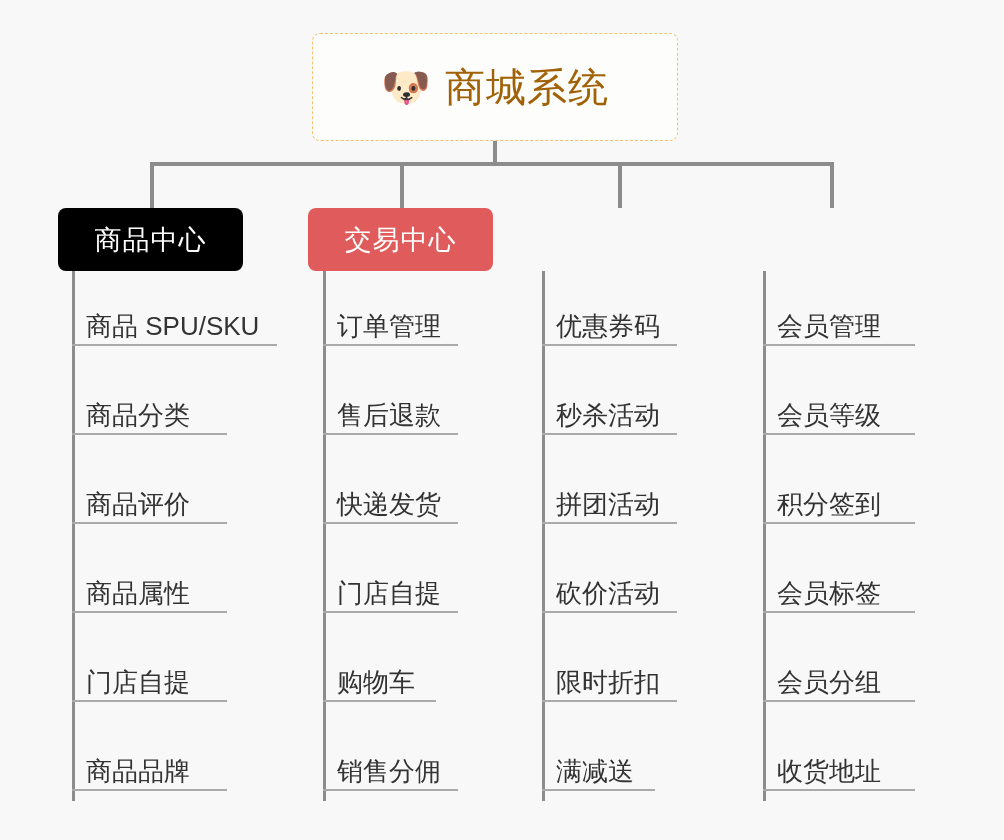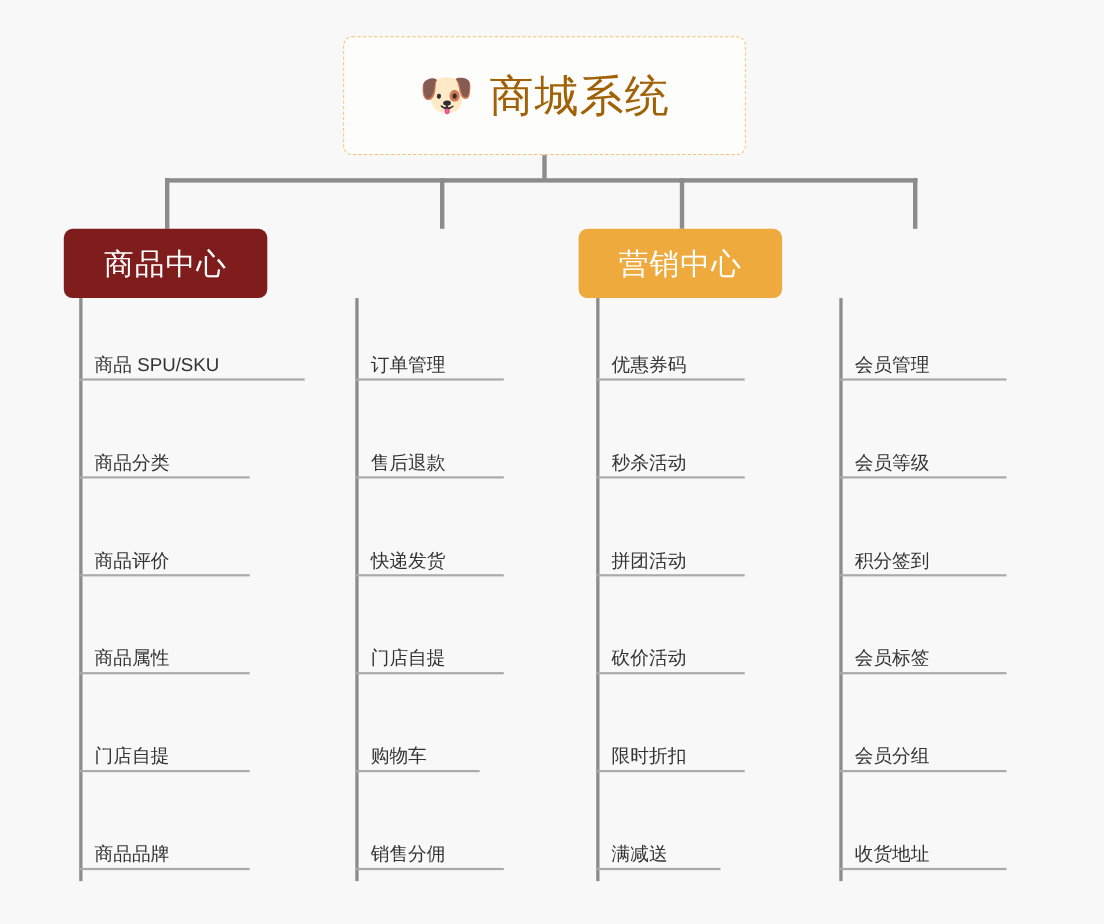--- a/index.html
+++ b/index.html
@@ -79,21 +79,21 @@
     position: absolute;
     height: 46px;
     display: flex;
     align-items: flex-end;
     justify-content: flex-start;
     box-sizing: border-box;
     border-bottom: 2px solid #aaaaaa;
     padding: 0 14px 2px 14px;
   }
   .sub-item-label {
-    font-size: 17px;
+    font-size: 26px;
     color: #333333;
     white-space: nowrap;
     line-height: 1.25;
   }
 </style>
 </head>
 <body>
 
 <div id="mindmap">
 
@@ -104,21 +104,21 @@
 
   <div class="line v-line" style="left:493px; top:141px; width:4px; height:24px;"></div>
 
   <div class="line h-line" style="left:150px; top:162px; width:684px; height:4px;"></div>
 
   <div class="line v-line" style="left:150px; top:162px; width:4px; height:46px;"></div>
   <div class="line v-line" style="left:400px; top:162px; width:4px; height:46px;"></div>
   <div class="line v-line" style="left:618px; top:162px; width:4px; height:46px;"></div>
   <div class="line v-line" style="left:830px; top:162px; width:4px; height:46px;"></div>
 
-  <div class="branch" style="left:58px; top:208px; background:#7f1d1d;">
+  <div class="branch" style="left:58px; top:208px; background:#000000;">
     <span>商品中心</span>
   </div>
   <div class="line v-line" style="left:72px; top:271px; width:3px; height:530px;"></div>
   <div class="branch-col" style="left:72px; top:300px;">
     <div class="sub-item" style="top:0px;   width:205px;">
       <span class="sub-item-label">商品 SPU/SKU</span>
     </div>
     <div class="sub-item" style="top:89px;  width:155px;">
       <span class="sub-item-label">商品分类</span>
     </div>
@@ -129,20 +129,23 @@
       <span class="sub-item-label">商品属性</span>
     </div>
     <div class="sub-item" style="top:356px; width:155px;">
       <span class="sub-item-label">门店自提</span>
     </div>
     <div class="sub-item" style="top:445px; width:155px;">
       <span class="sub-item-label">商品品牌</span>
     </div>
   </div>
 
+  <div class="branch" style="left:308px; top:208px; background:#e05c5c;">
+    <span>交易中心</span>
+  </div>
   <div class="line v-line" style="left:323px; top:271px; width:3px; height:530px;"></div>
   <div class="branch-col" style="left:323px; top:300px;">
     <div class="sub-item" style="top:0px;   width:135px;">
       <span class="sub-item-label">订单管理</span>
     </div>
     <div class="sub-item" style="top:89px;  width:135px;">
       <span class="sub-item-label">售后退款</span>
     </div>
     <div class="sub-item" style="top:178px; width:135px;">
       <span class="sub-item-label">快递发货</span>
@@ -151,23 +154,20 @@
       <span class="sub-item-label">门店自提</span>
     </div>
     <div class="sub-item" style="top:356px; width:113px;">
       <span class="sub-item-label">购物车</span>
     </div>
     <div class="sub-item" style="top:445px; width:135px;">
       <span class="sub-item-label">销售分佣</span>
     </div>
   </div>
 
-  <div class="branch" style="left:526px; top:208px; background:#eeaa3c;">
-    <span>营销中心</span>
-  </div>
   <div class="line v-line" style="left:542px; top:271px; width:3px; height:530px;"></div>
   <div class="branch-col" style="left:542px; top:300px;">
     <div class="sub-item" style="top:0px;   width:135px;">
       <span class="sub-item-label">优惠券码</span>
     </div>
     <div class="sub-item" style="top:89px;  width:135px;">
       <span class="sub-item-label">秒杀活动</span>
     </div>
     <div class="sub-item" style="top:178px; width:135px;">
       <span class="sub-item-label">拼团活动</span>

